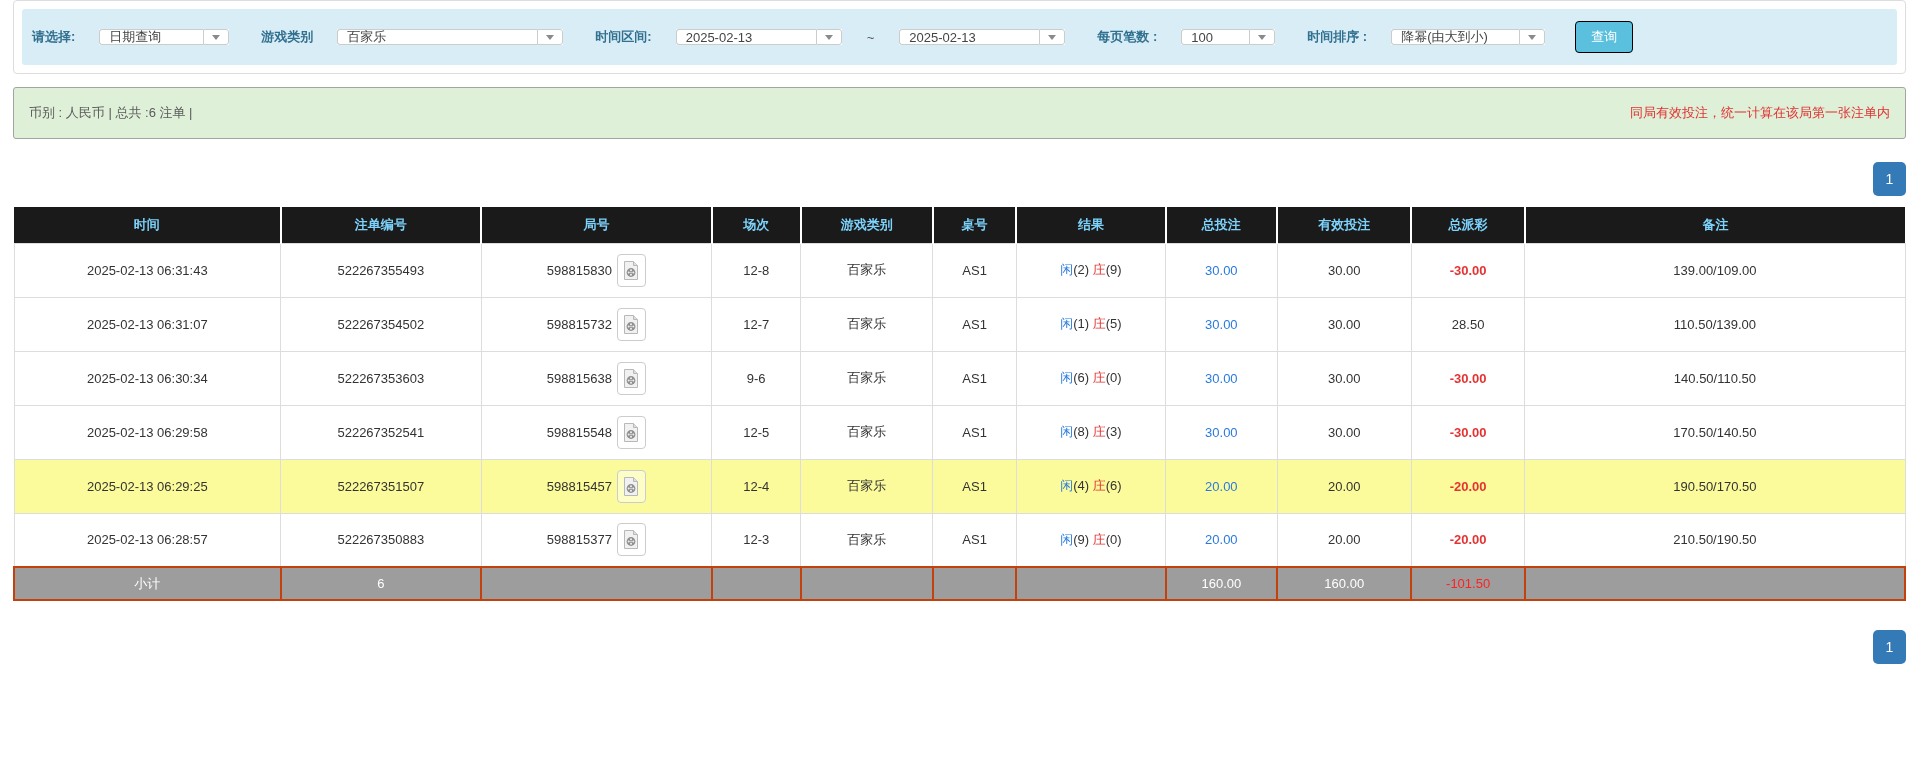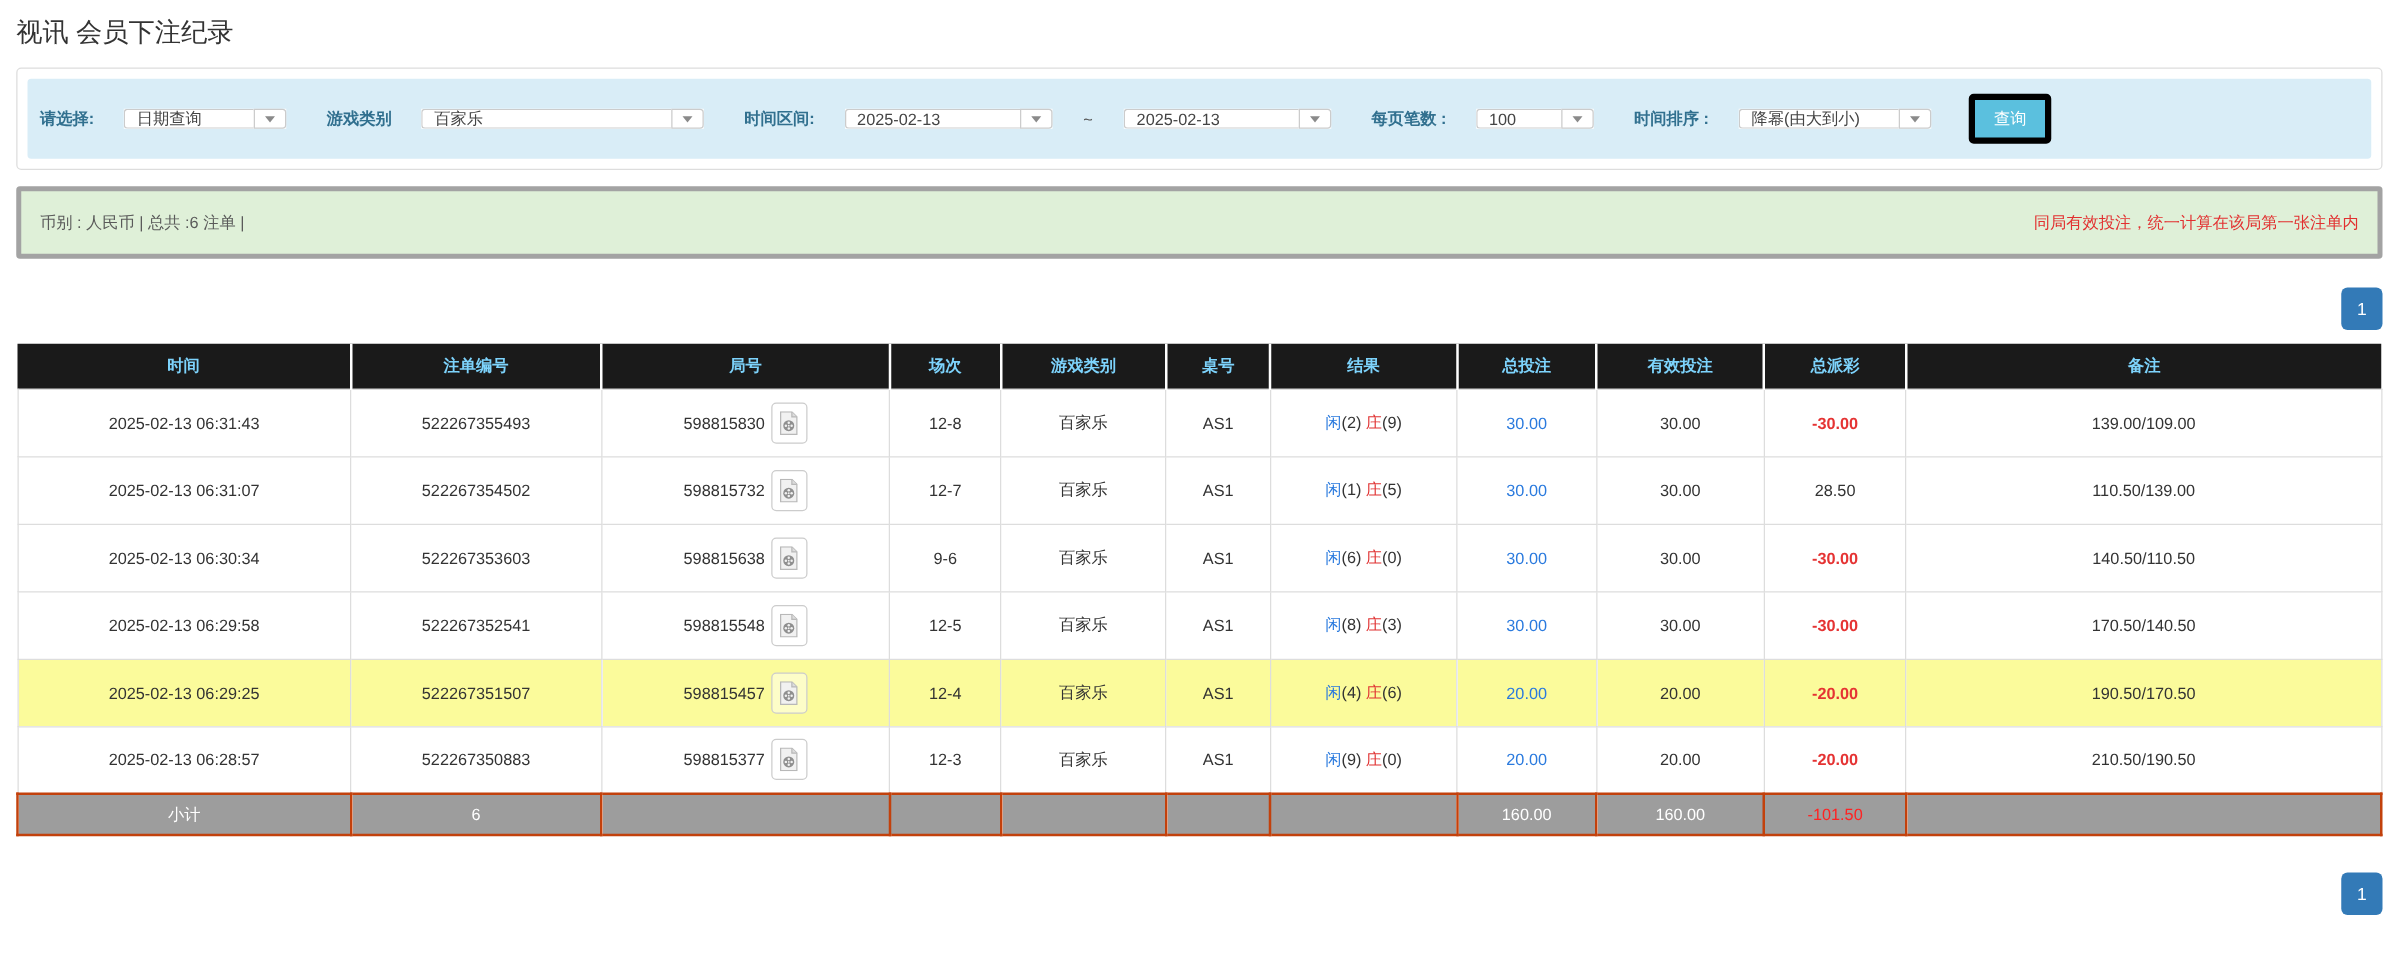--- a/index.html
+++ b/index.html
@@ -31,27 +31,27 @@
     border:1px solid #ccc; border-radius:0 3px 3px 0; background:#fff; cursor:pointer;
   }
   .tri { width:0; height:0; border-left:4px solid transparent; border-right:4px solid transparent; border-top:5px solid #8a8a8a; }
   .w-query .combo-text { width:104px; }
   .w-game  .combo-text { width:200px; }
   .w-date  .combo-text { width:140px; }
   .w-size  .combo-text { width:68px; }
   .w-sort  .combo-text { width:128px; }
   .tilde { margin:0 7px; color:#555; }
   .search-btn {
-    margin-left:12px; background:#5bc0de; border:5px solid #000000; color:#fff;
+    margin-left:12px; background:#5bc0de; border:1px solid #000000; color:#fff;
     border-radius:4px; padding:6px 15px; font-size:13px; cursor:pointer;
   }
 
   
   .summary-bar {
-    margin-top:13px; background:#dff0d8; border:4px solid #a3a3a3; border-radius:3px;
+    margin-top:13px; background:#dff0d8; border:1px solid #a3a3a3; border-radius:3px;
     padding:16px 15px; display:flex; justify-content:space-between; align-items:center;
   }
   .summary-left { color:#5a5a5a; }
   .summary-note { color:#e23030; }
 
   
   .pager { display:flex; justify-content:flex-end; }
   .pager.top { margin-top:23px; }
   .pager.bottom { margin-top:29px; }
   .page-btn {
@@ -86,21 +86,20 @@
     background:#9d9d9d; color:#fff; height:33px; text-align:center;
     border:2px solid #c2410c;
   }
   tr.foot td.fneg { color:#ff2222; }
 </style>
 </head>
 <body>
 
 <div class="page">
 
-  <h1 class="title">视讯 会员下注纪录</h1>
 
   <div class="filter-panel">
     <div class="filter-bar">
 
       <span class="flabel" style="margin-left:0">请选择:</span>
       <span class="combo w-query">
         <span class="combo-text">日期查询</span>
         <span class="combo-arrow">
             <i class="tri"></i>
           </span>

